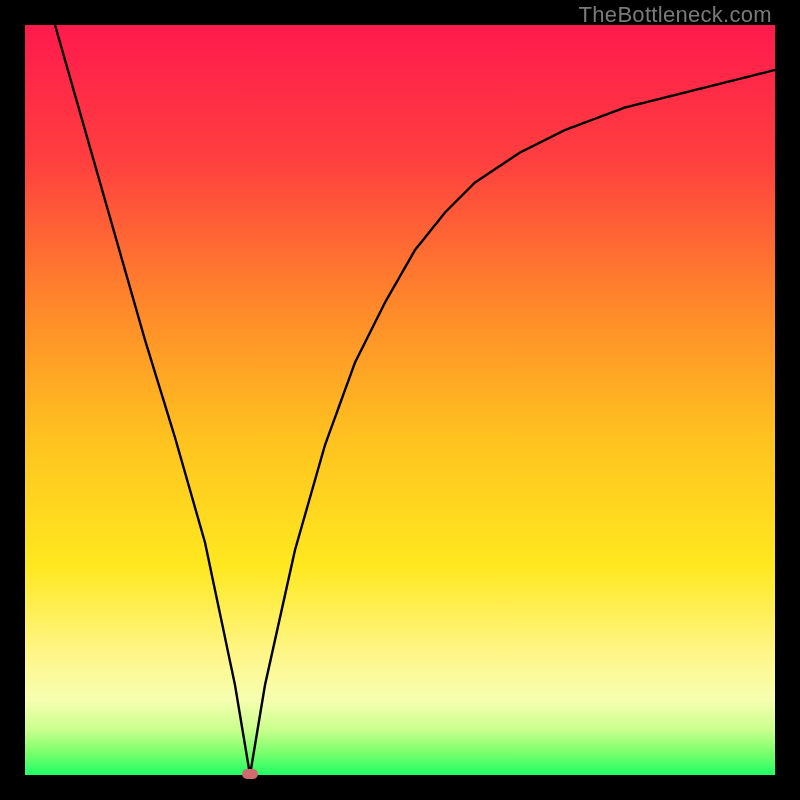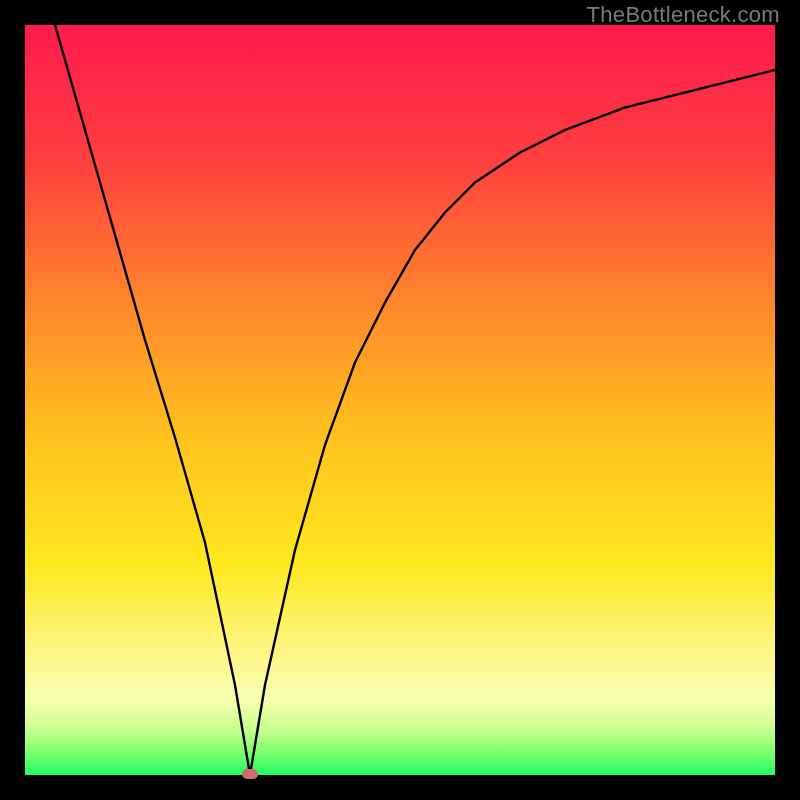--- a/index.html
+++ b/index.html
@@ -29,21 +29,21 @@
     position: absolute;
     inset: 0;
   }
   svg.curve {
     position: absolute;
     inset: 0;
   }
   .watermark {
     position: absolute;
     top: 2px;
-    right: 20px;
+    right: 28px;
     color: #7a7a7a;
     font-size: 22px;
     letter-spacing: 0.3px;
     font-weight: 400;
   }
   .minimum-dot {
     position: absolute;
     width: 16px;
     height: 10px;
     border-radius: 5px;

